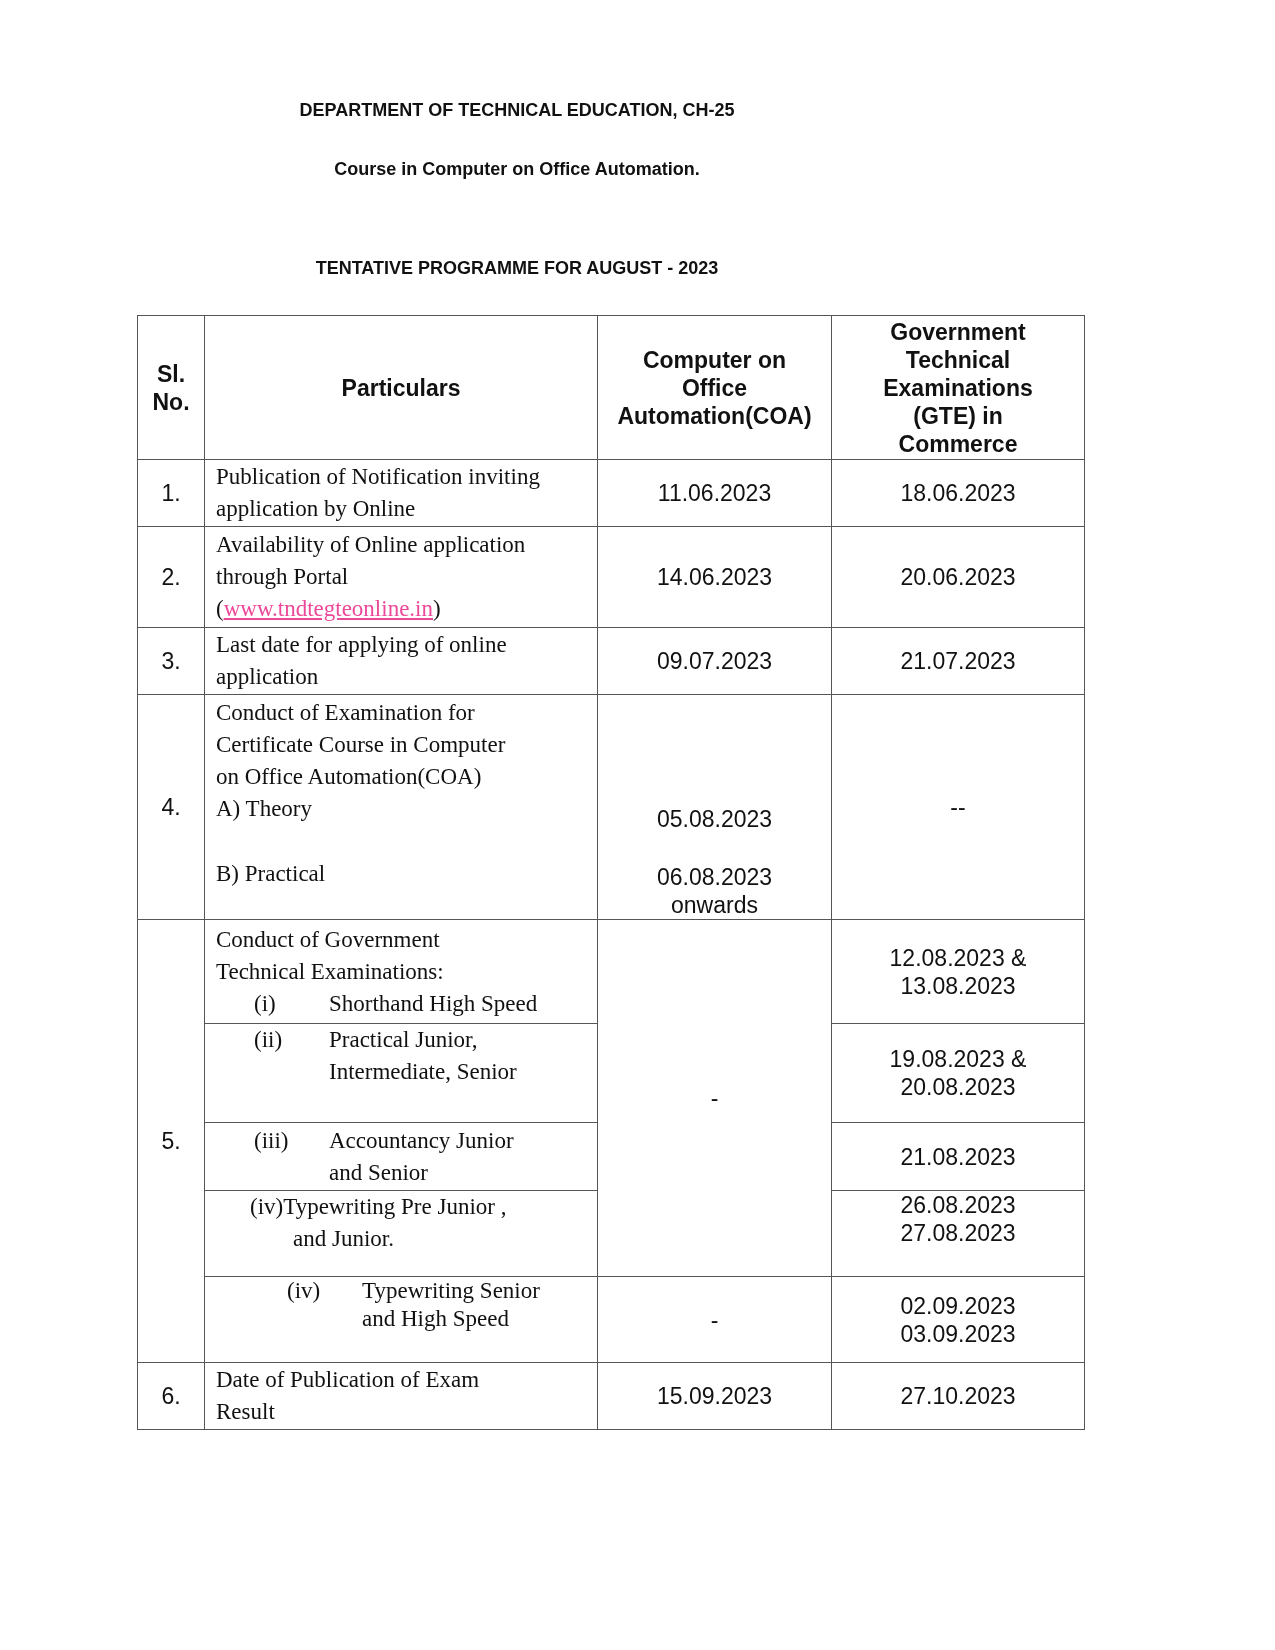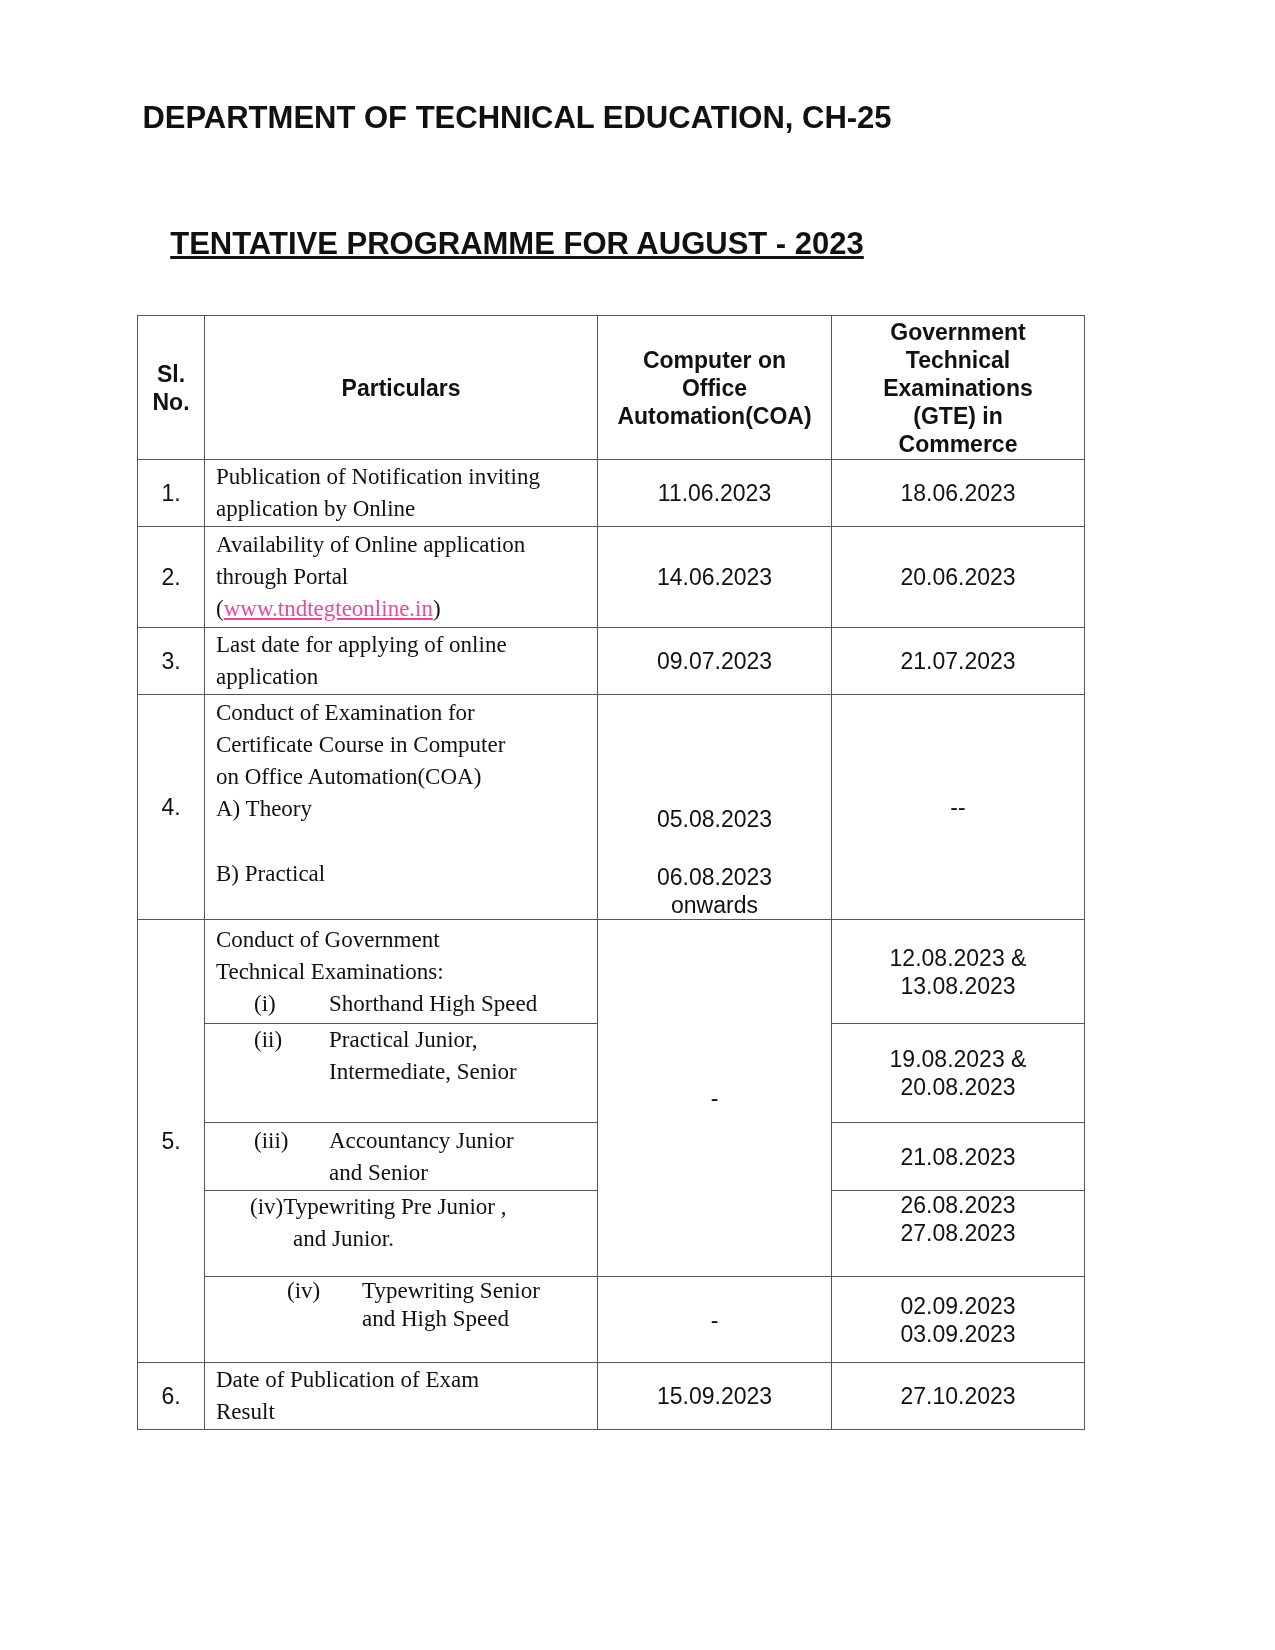--- a/index.html
+++ b/index.html
@@ -1,39 +1,40 @@
 <!DOCTYPE html>
 <html><head>
 <meta charset="utf-8">
 <style>
   html, body { margin:0; padding:0; background:#ffffff; }
   body { width:1275px; height:1650px; position:relative; overflow:hidden;
          font-family:"Liberation Sans", sans-serif; color:#111; }
-  .hdr { position:absolute; left:0; width:1034px; text-align:center; font-weight:bold; font-size:31px; }
+  .hdr { position:absolute; left:0; width:1034px; text-align:center; font-weight:bold; font-size:18px; }
   #h1 { top:100px; }
   #h2 { top:153px; line-height:33px; }
-  #h3 { top:226px;text-decoration:underline; }
+  #h3 { top:258px; }
   table { position:absolute; left:137px; top:315px; width:947px; border-collapse:collapse;
           table-layout:fixed; font-size:23px; }
   td, th { border:1.5px solid #555; padding:0; vertical-align:middle; }
   th { font-weight:bold; text-align:center; line-height:28px; }
   td.sl { text-align:center; }
   td.c { text-align:center; line-height:28px; }
   td.p { padding-left:11px; line-height:32px;font-family:Liberation Serif, serif; }
   .link { color:#ec4899; text-decoration:underline; }
   .sub { display:flex; }
   .sub .num { width:75px; padding-left:38px; }
   .sub .txt { flex:1; }
   .right { text-align:left; padding-right:15px; }
 </style>
 </head>
 <body>
 
 <div class="hdr" id="h1">DEPARTMENT OF TECHNICAL EDUCATION, CH-25</div>
 <div class="hdr" id="h2">
+  <div>Course in Computer on Office Automation.</div>
 </div>
 <div class="hdr" id="h3">TENTATIVE PROGRAMME FOR  AUGUST - 2023</div>
 
 <table>
   <colgroup>
     <col style="width:67px">
       <col style="width:393px">
       <col style="width:234px">
       <col style="width:253px">
   </colgroup>

